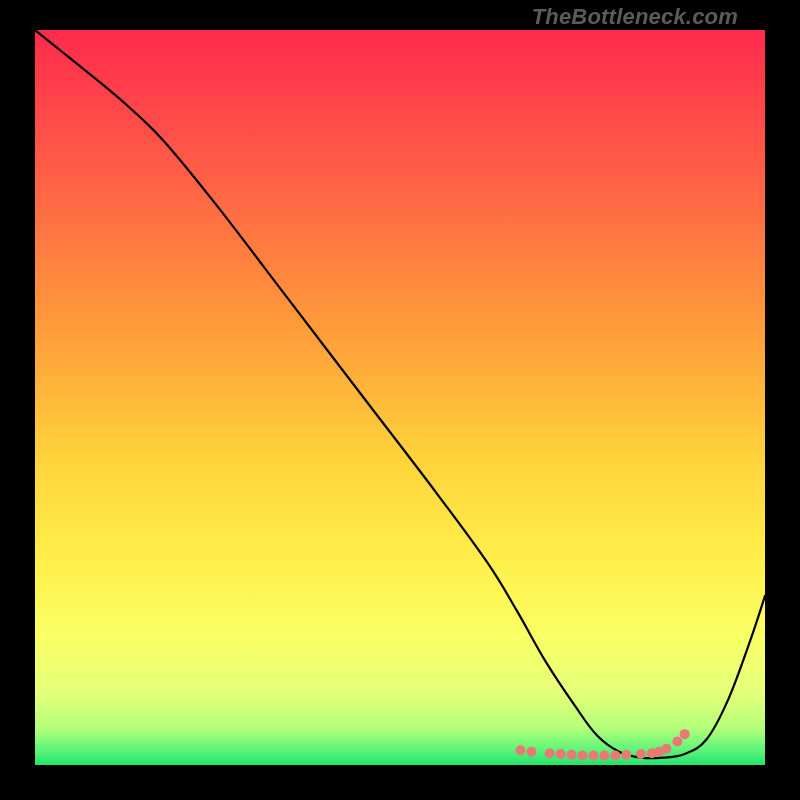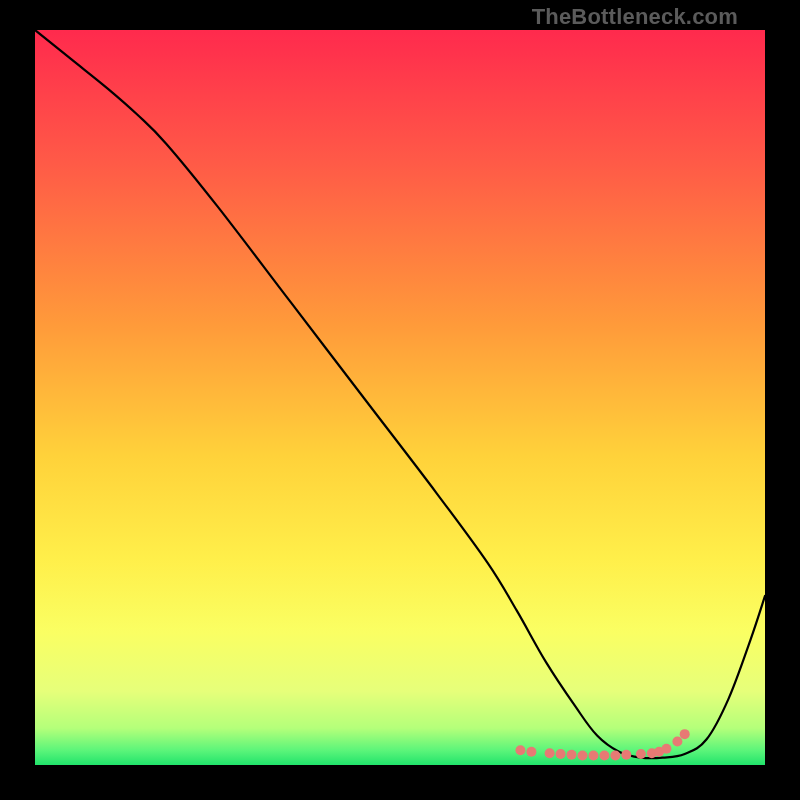--- a/index.html
+++ b/index.html
@@ -9,20 +9,21 @@
     height: 800px;
     background: #000;
     overflow: hidden;
     font-family: Arial, Helvetica, sans-serif;
   }
   .frame {
     position: relative;
     width: 748px;
     height: 800px;
     background: #000;
+    font-style: italic;
   }
   .watermark {
     position: absolute;
     top: 4px;
     right: 10px;
     color: #5b5b5b;
     font-size: 22px;
     font-weight: bold;
     letter-spacing: 0.2px;
     z-index: 10;

